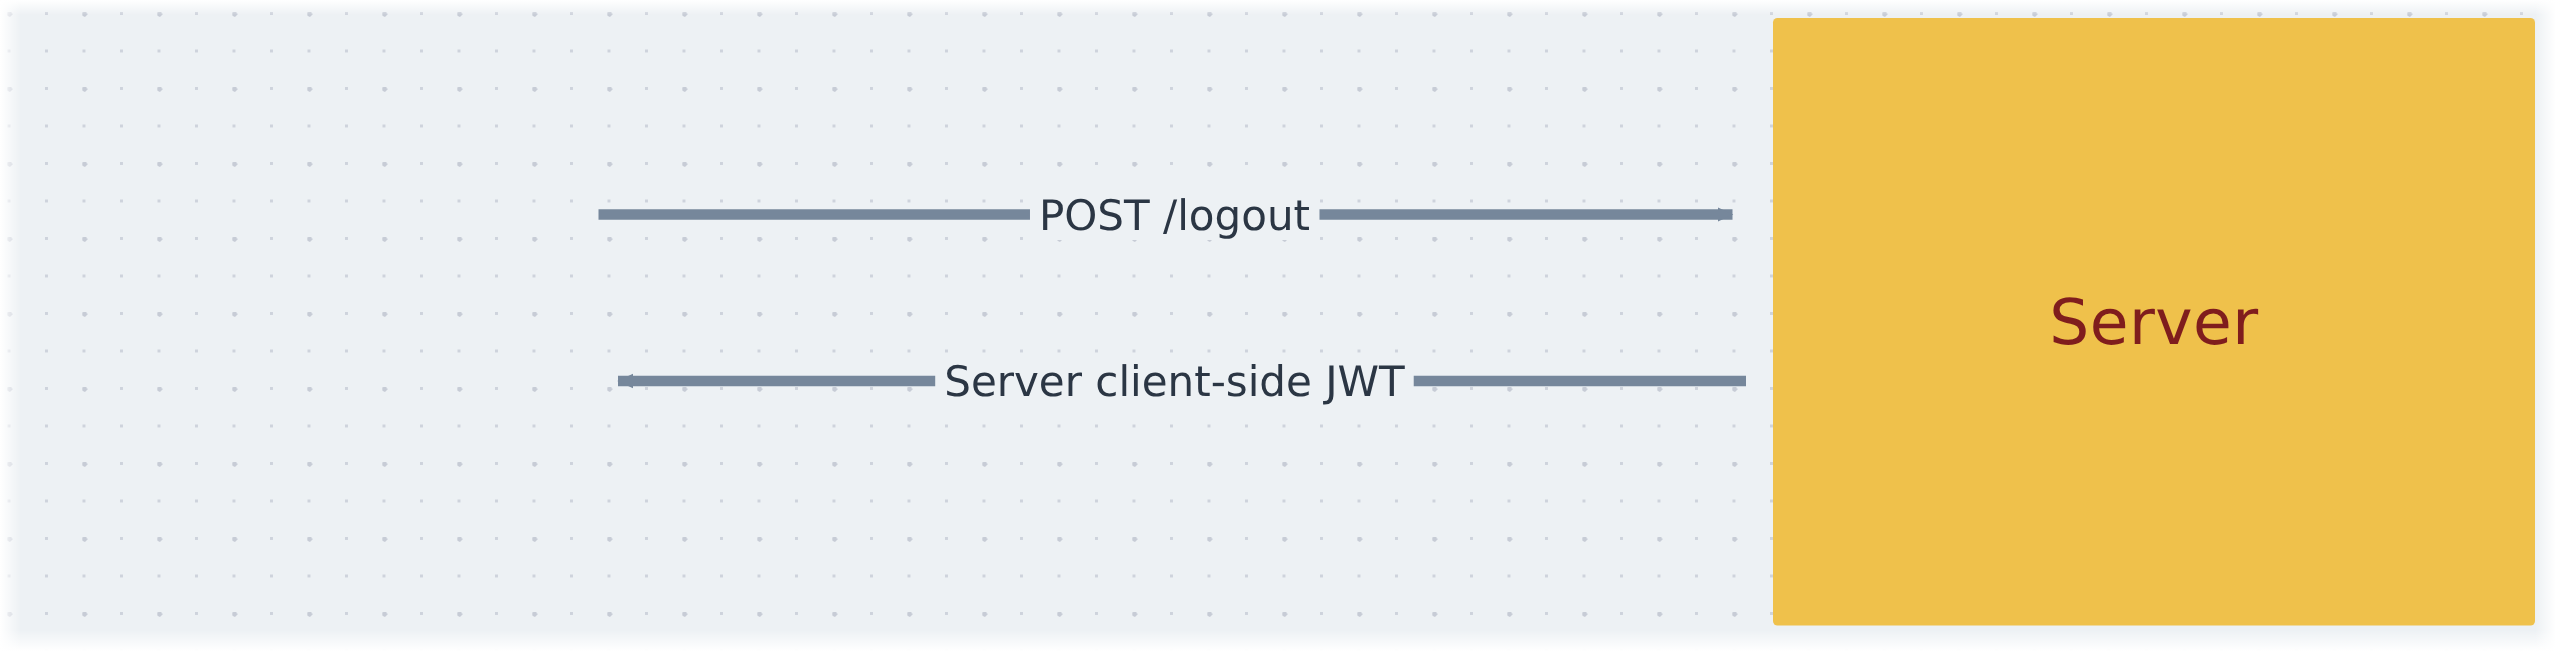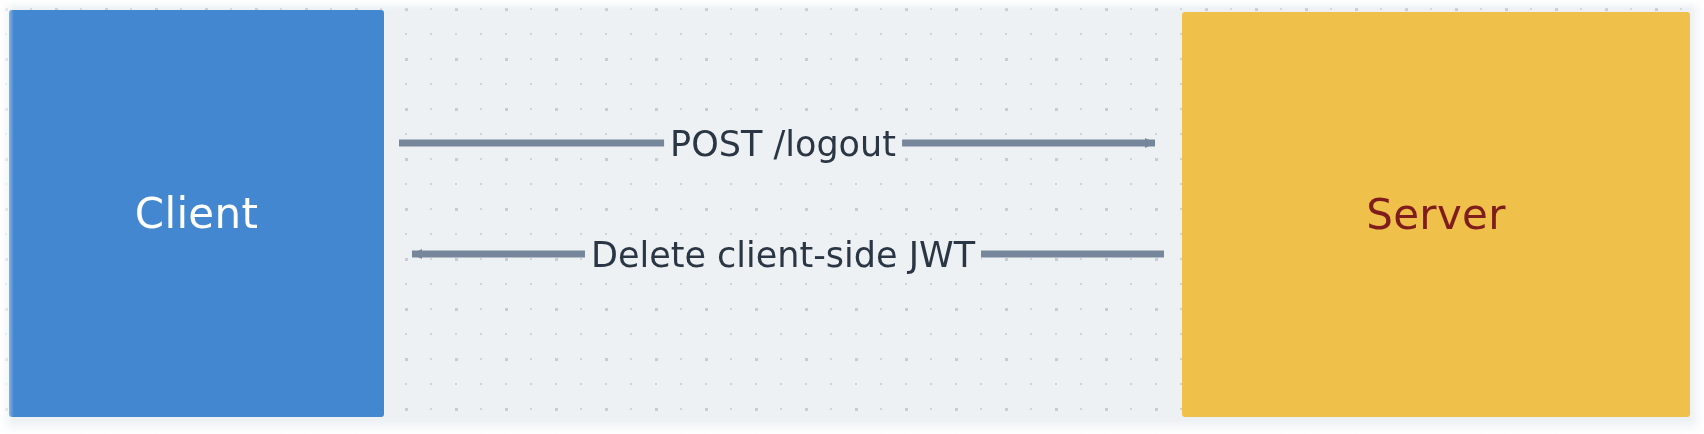--- a/index.html
+++ b/index.html
@@ -94,42 +94,39 @@
     top: 0;
     width: 1704px;
     height: 434px;
     z-index: 3;
     pointer-events: none;
   }
 
   .edge-label {
     position: absolute;
     z-index: 4;
-    font-size: 35px;
+    font-size: 28px;
     color: #2b3644;
     white-space: nowrap;
     line-height: 1;
     transform: translate(-50%, -50%);
   }
   #edge-label-1 { left: 783px; top: 144px; }
   #edge-label-2 { left: 783px; top: 255px; }
 </style>
 </head>
 <body>
 
 <div id="canvas">
 
   <div class="edge-fade-top"></div>
   <div class="edge-fade-bottom"></div>
   <div class="edge-fade-left"></div>
   <div class="edge-fade-right"></div>
 
-  <div id="node-client" class="node">
-    <span class="node-label">Client</span>
-  </div>
 
   <div id="node-server" class="node">
     <span class="node-label">Server</span>
   </div>
 
   <svg class="edge-svg" viewBox="0 0 1704 434">
     <defs>
       <marker id="arrow-right" markerWidth="11" markerHeight="11" refX="10" refY="5.5" orient="auto" markerUnits="userSpaceOnUse">
         <path d="M0,0.6 L10.5,5.5 L0,10.4 Z" fill="#76879b"></path>
       </marker>
@@ -142,15 +139,15 @@
       <line x1="399" y1="143" x2="1155" y2="143" stroke="#76879b" stroke-width="7" stroke-linecap="butt" marker-end="url(#arrow-right)"></line>
     </g>
 
     <g>
       <line x1="1164" y1="254" x2="412" y2="254" stroke="#76879b" stroke-width="7" stroke-linecap="butt" marker-end="url(#arrow-left)"></line>
     </g>
   </svg>
 
   <span id="edge-label-1" class="edge-label" style="background:#edf1f4; padding:2px 6px;">POST /logout</span>
 
-  <span id="edge-label-2" class="edge-label" style="background:#edf1f4; padding:2px 6px;">Delete client-side JWT</span>
+  <span id="edge-label-2" class="edge-label" style="background:#edf1f4; padding:2px 6px;">Server client-side JWT</span>
 
 </div>
 
 </body></html>

